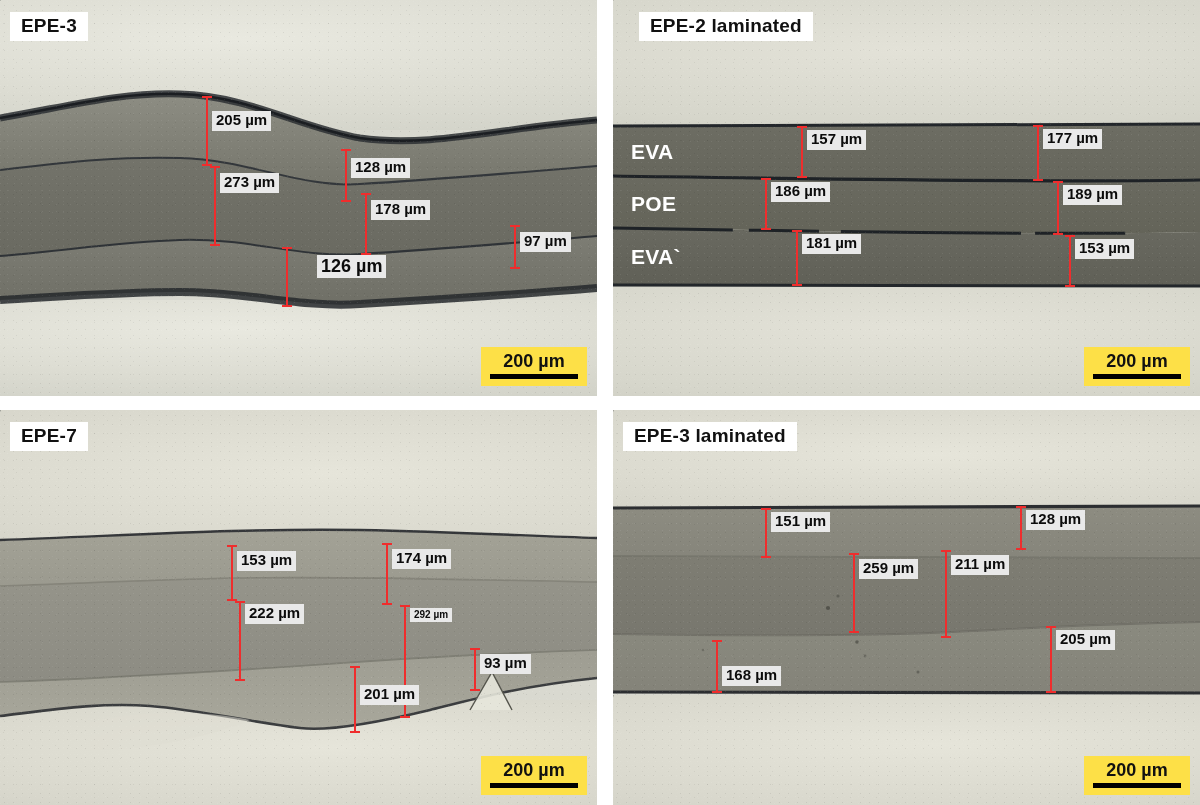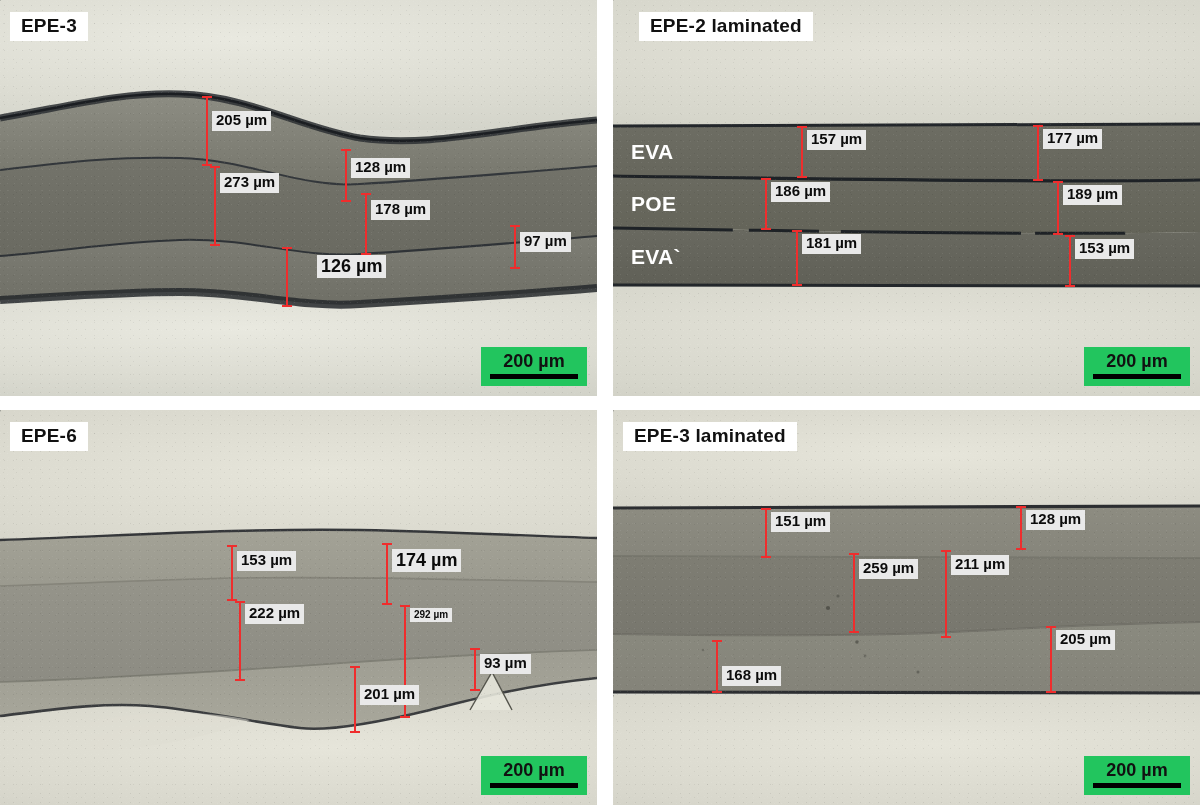--- a/index.html
+++ b/index.html
@@ -73,21 +73,21 @@
     font-weight:bold;
     letter-spacing:.2px;
     padding:4px 11px 5px 11px;
     line-height:1.05;
     white-space:nowrap;
   }
 
   
   .scalebar{
     position:absolute;
-    background:#22c55e;
+    background:#fde047;
     padding:5px 9px 7px 9px;
     text-align:center;
     line-height:1;
   }
   .scalebar .sb-text{
     color:#111111;font-weight:bold;white-space:nowrap;display:block;
   }
   .scalebar .sb-rule{
     display:block;height:5px;background:#000000;margin-top:4px;
   }
@@ -365,21 +365,21 @@
         <div class="bar"></div>
         <div class="cap top"></div>
         <div class="cap bot"></div>
         <span class="mlabel" style="left:6px;top:6px;font-size:15px;">153 µm</span>
       </div>
 
       <div class="meas" style="left:386px;top:133px;height:62px;">
         <div class="bar"></div>
         <div class="cap top"></div>
         <div class="cap bot"></div>
-        <span class="mlabel" style="left:6px;top:6px;font-size:18px;">174 µm</span>
+        <span class="mlabel" style="left:6px;top:6px;font-size:15px;">174 µm</span>
       </div>
 
       <div class="meas" style="left:239px;top:191px;height:80px;">
         <div class="bar"></div>
         <div class="cap top"></div>
         <div class="cap bot"></div>
         <span class="mlabel" style="left:6px;top:3px;font-size:15px;text-align:center;">222 µm</span>
       </div>
 
       <div class="meas" style="left:404px;top:195px;height:113px;">
@@ -397,21 +397,21 @@
       </div>
 
       <div class="meas" style="left:474px;top:238px;height:43px;">
         <div class="bar"></div>
         <div class="cap top"></div>
         <div class="cap bot"></div>
         <span class="mlabel" style="left:6px;top:6px;font-size:15px;">93 µm</span>
       </div>
     </div>
 
-    <div class="title-chip" style="left:10px;top:12px;font-size:19px;">EPE-6</div>
+    <div class="title-chip" style="left:10px;top:12px;font-size:19px;">EPE-7</div>
 
     <div class="scalebar" style="right:10px;bottom:10px;">
       <span class="sb-text" style="font-size:18px;">200 µm</span>
       <span class="sb-rule" style="width:88px;"></span>
     </div>
   </div>
 
   <div class="panel" style="left:613px;top:410px;width:587px;height:395px;">
     <div class="scene">
 

